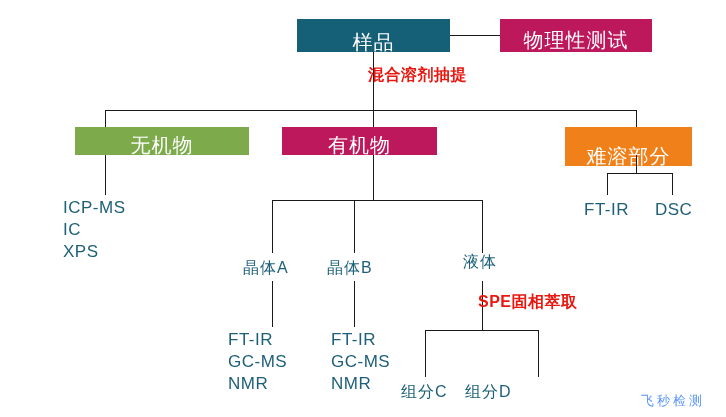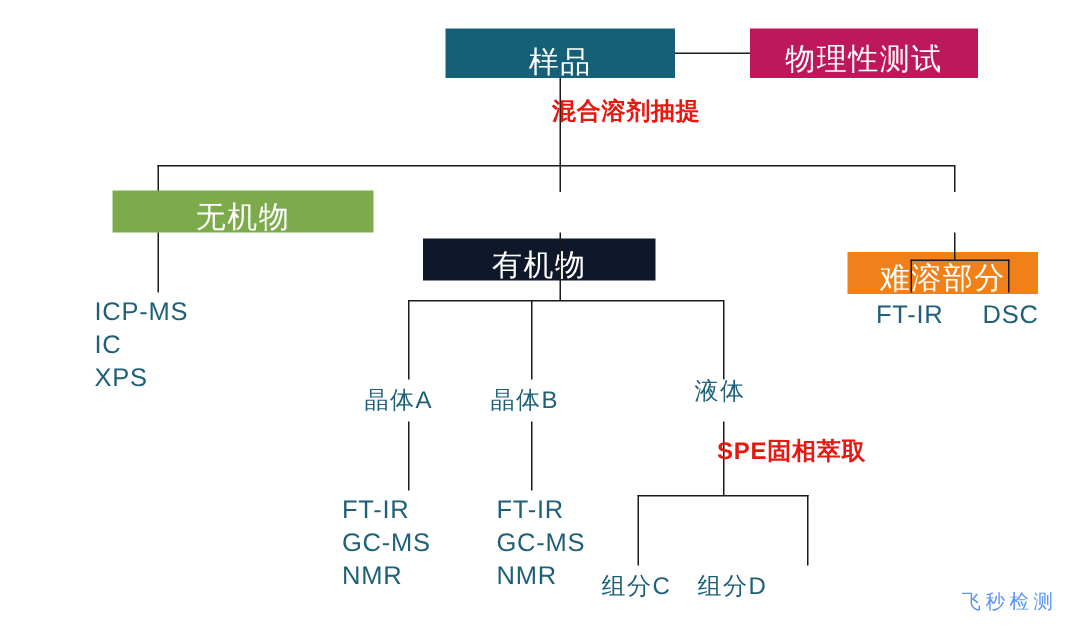--- a/index.html
+++ b/index.html
@@ -24,21 +24,21 @@
     justify-content: center;
     color: #ffffff;
     font-size: 20px;
     letter-spacing: 1px;
     box-sizing: border-box;
     line-height: 1;
   }
   .box-sample     { background: #155f77; }
   .box-physical   { background: #be185d; font-family: Liberation Mono, monospace; }
   .box-inorganic  { background: #7dab4c; }
-  .box-organic    { background: #0f172a; margin-top: 32px; }
+  .box-organic    { background: #be185d; }
   .box-insoluble  { background: #f08019; }
 
   
   .lbl {
     position: absolute;
     color: #1f6079;
     font-size: 17px;
     line-height: 22px;
     white-space: pre;
     letter-spacing: 0.5px;
@@ -99,21 +99,21 @@
   <div class="ln ln-v" style="left:636px; top:110px; height:18px;"></div>
 
   <div class="box box-inorganic" style="left:31px; top:127px; width:174px; height:28px;margin-left:44px;">
     <span>无机物</span>
   </div>
 
   <div class="box box-organic" style="left:282px; top:127px; width:155px; height:28px;">
     <span>有机物</span>
   </div>
 
-  <div class="box box-insoluble" style="left:565px; top:127px; width:127px; height:28px;margin-top:41px;">
+  <div class="box box-insoluble" style="left:565px; top:127px; width:127px; height:39px;">
     <span>难溶部分</span>
   </div>
 
   <div class="ln ln-v" style="left:105px; top:155px; height:40px;"></div>
   <div class="lbl" style="left:63px; top:197px;">ICP-MS
 IC
 XPS</div>
 
   <div class="ln ln-v" style="left:636px; top:155px; height:18px;"></div>
   <div class="ln ln-h" style="left:607px; top:173px; width:66px;"></div>

